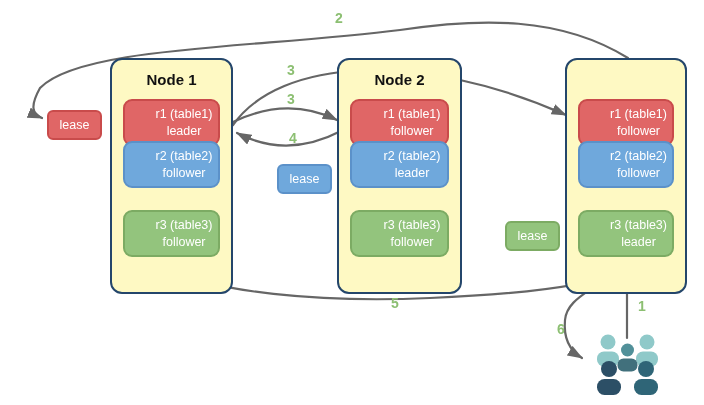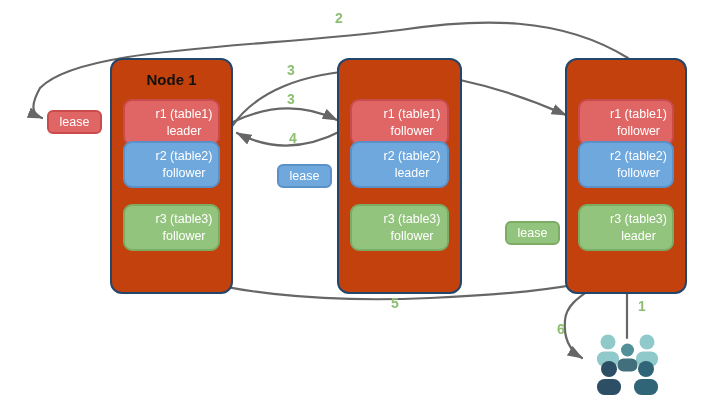--- a/index.html
+++ b/index.html
@@ -2,38 +2,38 @@
 <html><head>
 <meta charset="utf-8">
 <style>
   html,body{margin:0;padding:0;background:#fff;}
   .canvas{
     position:relative;width:704px;height:405px;background:#ffffff;
     font-family:"Liberation Sans",sans-serif;overflow:hidden;
   }
   .arrow-layer{position:absolute;left:0;top:0;width:704px;height:405px;pointer-events:none;}
   .node{
-    position:absolute;top:58px;width:123px;height:236px;background:#c2410c;
+    position:absolute;top:58px;width:123px;height:236px;background:#fef9c3;
     border:2px solid #24466b;border-radius:12px;box-sizing:border-box;
   }
   .node-title{
     position:absolute;top:11px;left:0;right:0;text-align:center;
     font-size:15px;font-weight:bold;color:#111111;
   }
   .range{
     position:absolute;left:11px;right:11px;height:47px;border-radius:9px;
     display:flex;flex-direction:column;align-items:center;justify-content:center;
     color:#ffffff;font-size:12.5px;line-height:1.3;text-align:center;box-sizing:border-box;padding-left:25px;
   }
   .range.red{background:#e06666;border:2px solid #c94b4b;}
   .range.blue{background:#6fa8dc;border:2px solid #5b91c9;}
   .range.green{background:#93c47d;border:2px solid #7cab63;}
-  .r-pos-0{top:39px;} .r-pos-1{top:81px;} .r-pos-2{top:144px;justify-content:center;}
+  .r-pos-0{top:39px;} .r-pos-1{top:81px;} .r-pos-2{top:150px;justify-content:center;}
   .lease{
-    position:absolute;width:55px;height:24px;border-radius:6px;
+    position:absolute;width:55px;height:30px;border-radius:6px;
     display:flex;align-items:center;justify-content:center;
     color:#ffffff;font-size:12.5px;box-sizing:border-box;
   }
   .lease.red{background:#e06666;border:2px solid #c94b4b;left:47px;top:110px;}
   .lease.blue{background:#6fa8dc;border:2px solid #5b91c9;left:277px;top:164px;}
   .lease.green{background:#93c47d;border:2px solid #7cab63;left:505px;top:221px;}
   .step-label{
     position:absolute;transform:translate(-50%,-50%);
     color:#8cbf72;font-size:14px;font-weight:bold;
   }
@@ -71,20 +71,21 @@
       <span>r2 (table2)</span>
       <span>follower</span>
     </div>
     <div class="range green r-pos-2">
       <span>r3 (table3)</span>
       <span>follower</span>
     </div>
   </div>
 
   <div class="node" style="left:337px;width:125px;">
+    <div class="node-title">Node 2</div>
     <div class="range red r-pos-0">
       <span>r1 (table1)</span>
       <span>follower</span>
     </div>
     <div class="range blue r-pos-1">
       <span>r2 (table2)</span>
       <span>leader</span>
     </div>
     <div class="range green r-pos-2">
       <span>r3 (table3)</span>

